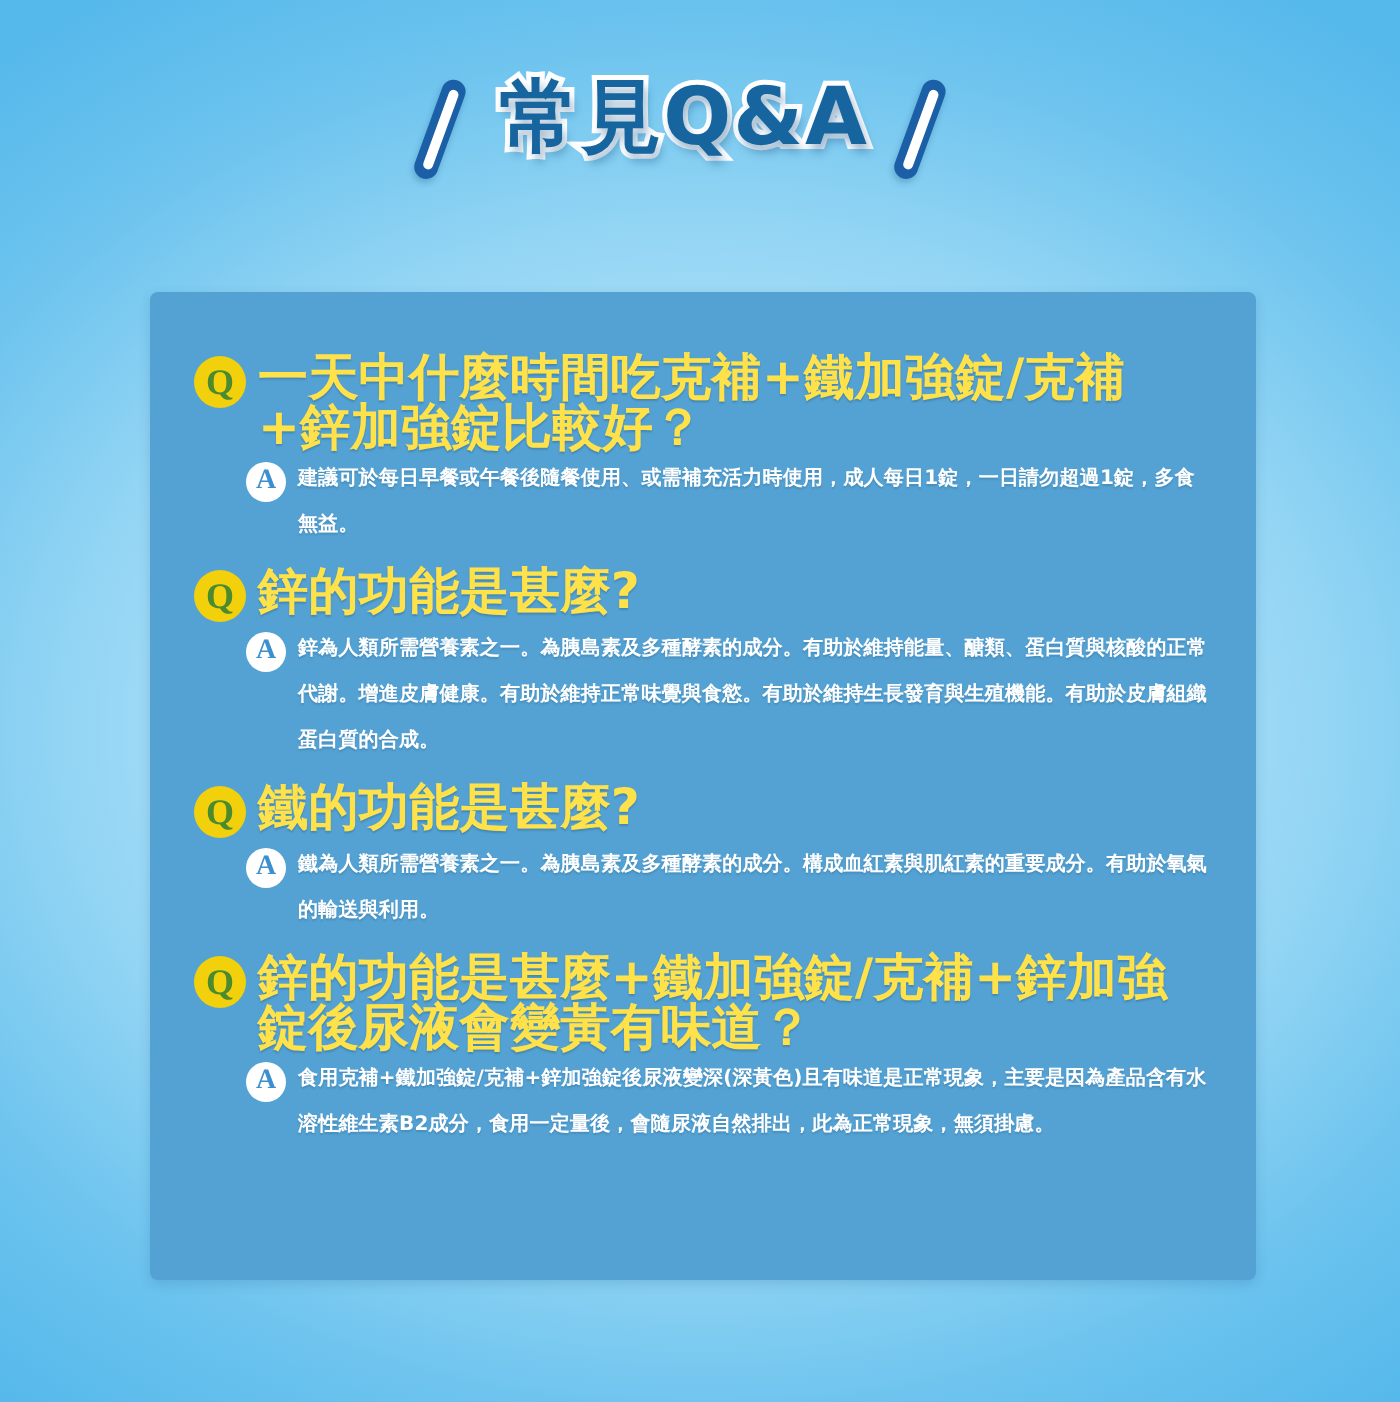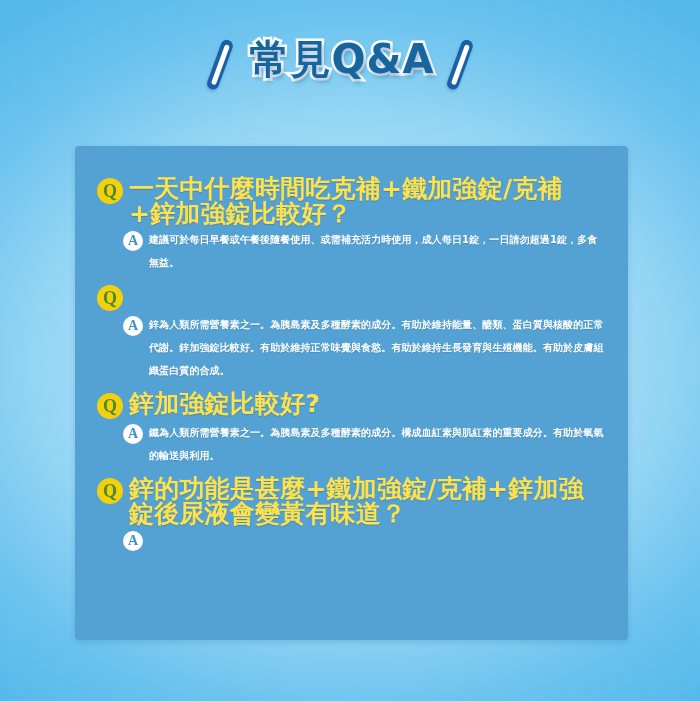--- a/index.html
+++ b/index.html
@@ -164,39 +164,41 @@
           <div class="q-text">一天中什麼時間吃克補+鐵加強錠/克補+鋅加強錠比較好？</div>
         </div>
         <div class="a-row">
           <div class="a-badge">A</div>
           <div class="a-text">建議可於每日早餐或午餐後隨餐使用、或需補充活力時使用，成人每日1錠，一日請勿超過1錠，多食無益。</div>
         </div>
       </div>
       <div class="qa-block">
         <div class="q-row">
           <div class="q-badge">Q</div>
-        </div>
-        <div class="a-row">
-          <div class="a-badge">A</div>
-          <div class="a-text">鋅為人類所需營養素之一。為胰島素及多種酵素的成分。有助於維持能量、醣類、蛋白質與核酸的正常代謝。鋅加強錠比較好。有助於維持正常味覺與食慾。有助於維持生長發育與生殖機能。有助於皮膚組織蛋白質的合成。</div>
-        </div>
-      </div>
-      <div class="qa-block">
-        <div class="q-row">
-          <div class="q-badge">Q</div>
-          <div class="q-text">鋅加強錠比較好?</div>
+          <div class="q-text">鋅的功能是甚麼?</div>
+        </div>
+        <div class="a-row">
+          <div class="a-badge">A</div>
+          <div class="a-text">鋅為人類所需營養素之一。為胰島素及多種酵素的成分。有助於維持能量、醣類、蛋白質與核酸的正常代謝。增進皮膚健康。有助於維持正常味覺與食慾。有助於維持生長發育與生殖機能。有助於皮膚組織蛋白質的合成。</div>
+        </div>
+      </div>
+      <div class="qa-block">
+        <div class="q-row">
+          <div class="q-badge">Q</div>
+          <div class="q-text">鐵的功能是甚麼?</div>
         </div>
         <div class="a-row">
           <div class="a-badge">A</div>
           <div class="a-text">鐵為人類所需營養素之一。為胰島素及多種酵素的成分。構成血紅素與肌紅素的重要成分。有助於氧氣的輸送與利用。</div>
         </div>
       </div>
       <div class="qa-block">
         <div class="q-row">
           <div class="q-badge">Q</div>
           <div class="q-text">鋅的功能是甚麼+鐵加強錠/克補+鋅加強錠後尿液會變黃有味道？</div>
         </div>
         <div class="a-row">
           <div class="a-badge">A</div>
+          <div class="a-text">食用克補+鐵加強錠/克補+鋅加強錠後尿液變深(深黃色)且有味道是正常現象，主要是因為產品含有水溶性維生素B2成分，食用一定量後，會隨尿液自然排出，此為正常現象，無須掛慮。</div>
         </div>
       </div>
     </div>
 </div>
 
 </body></html>

